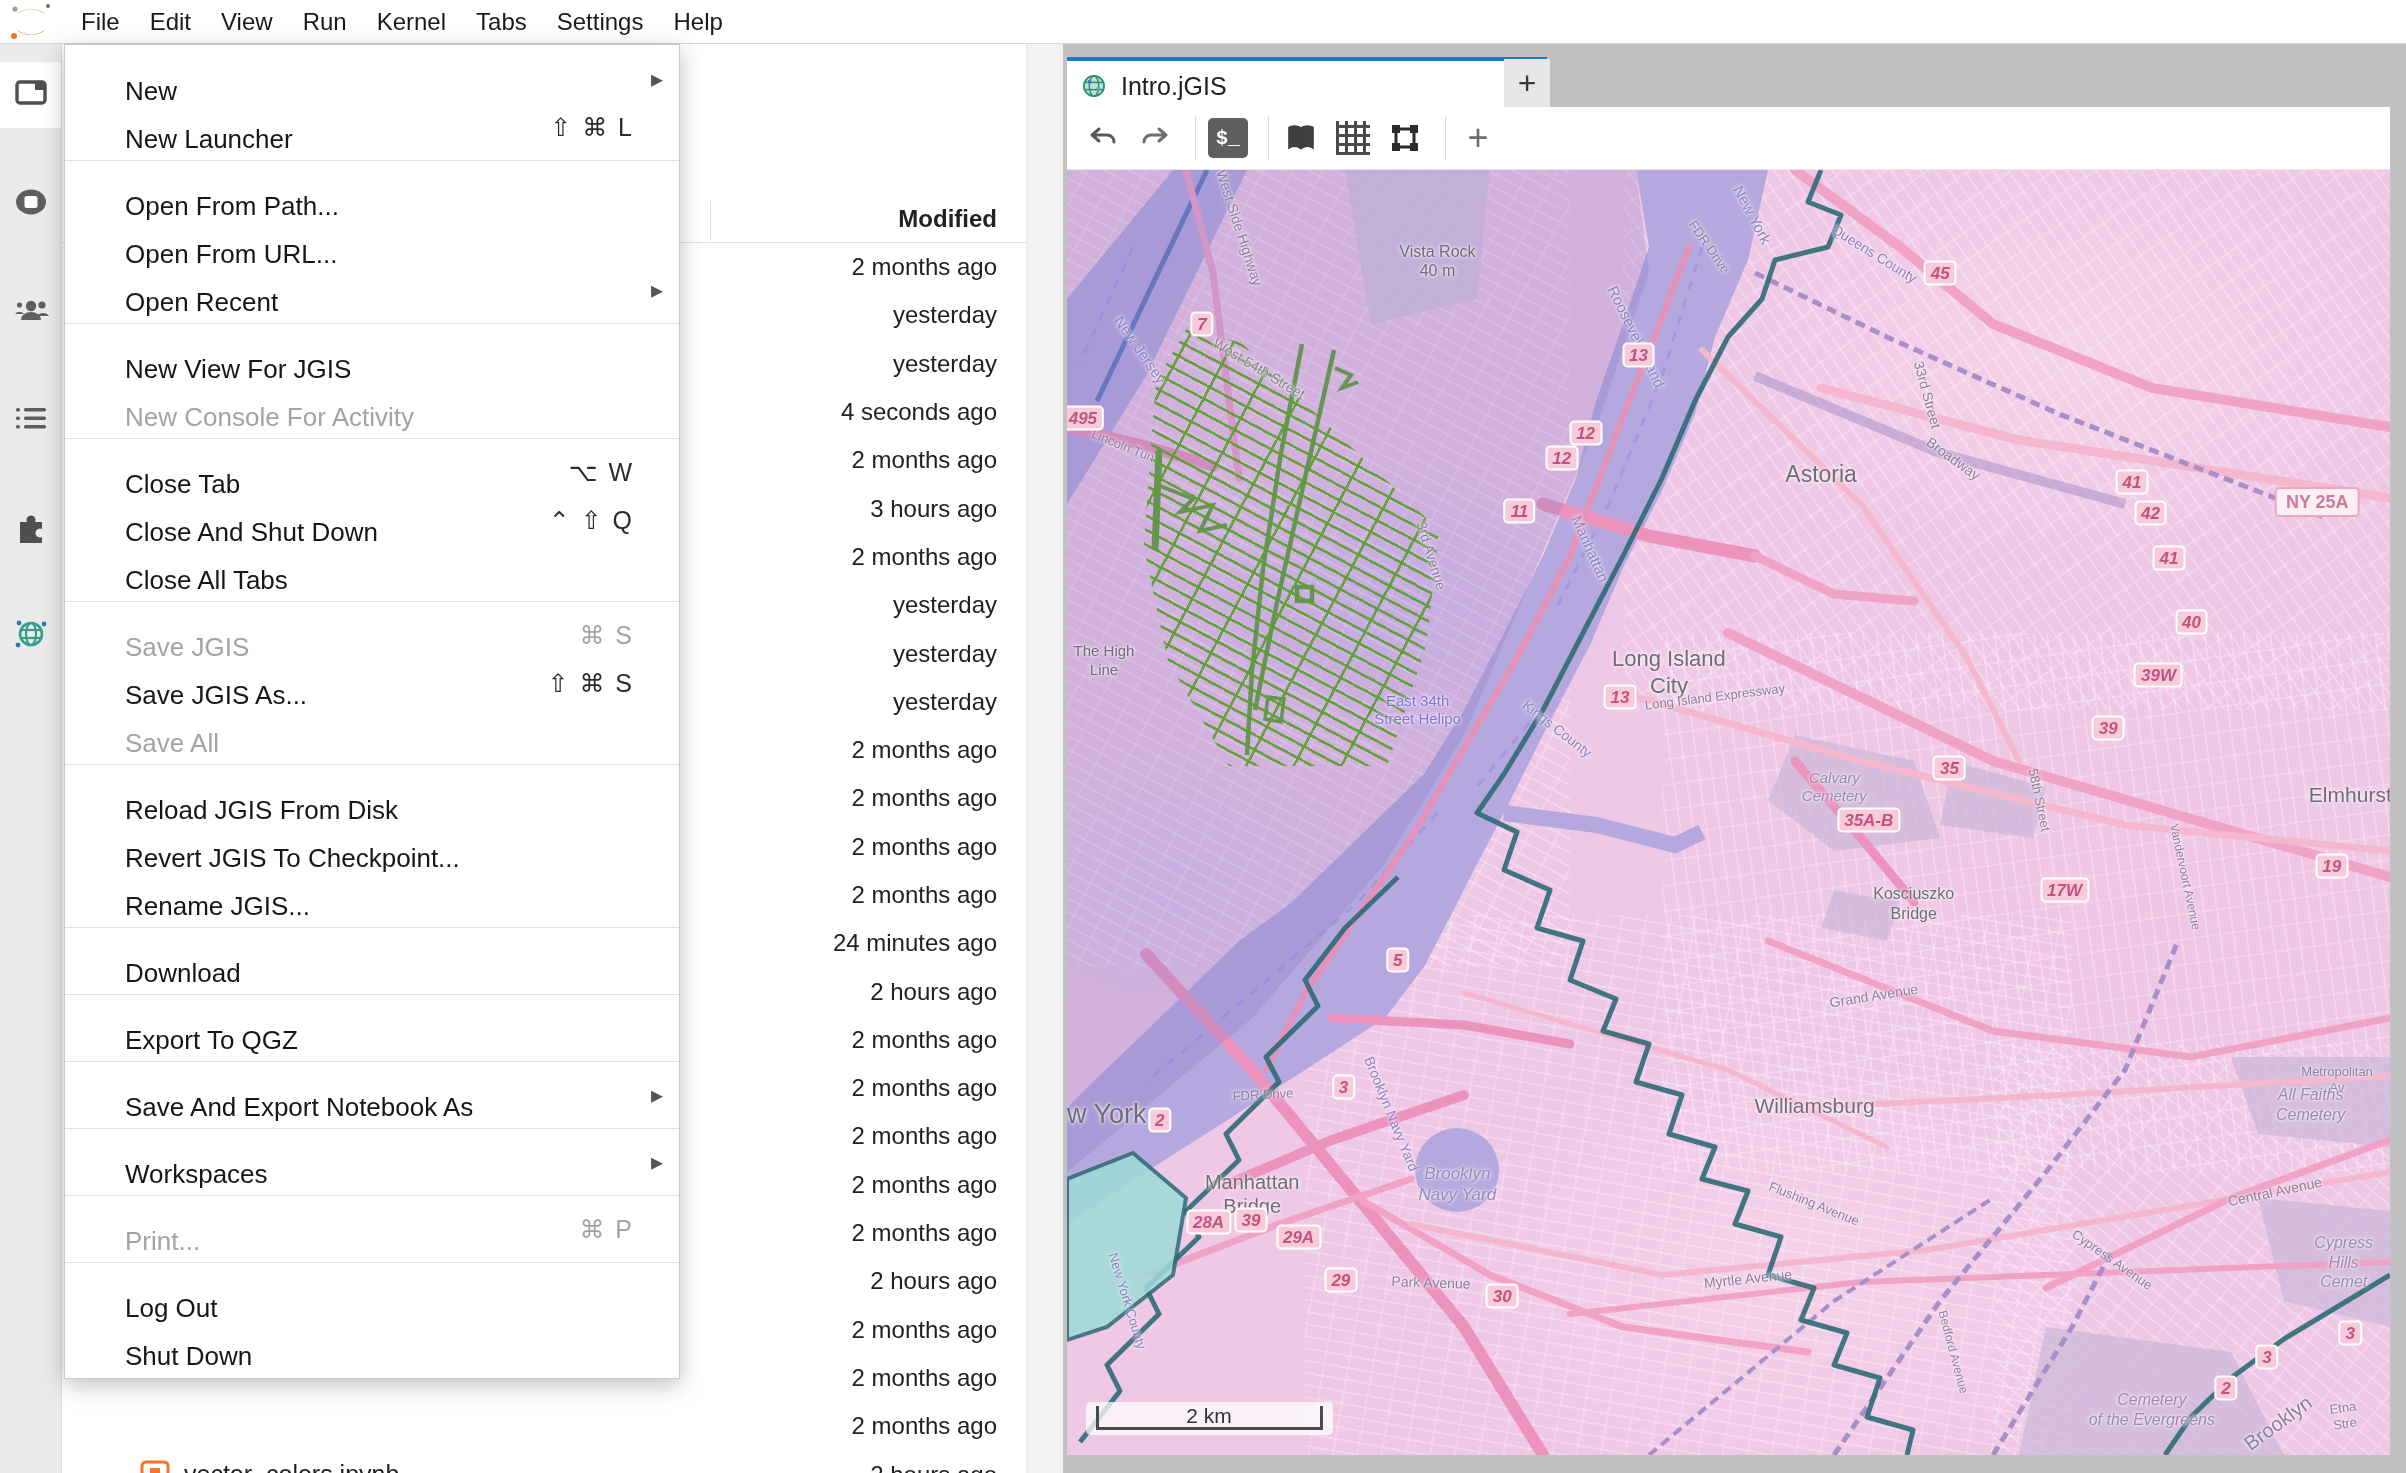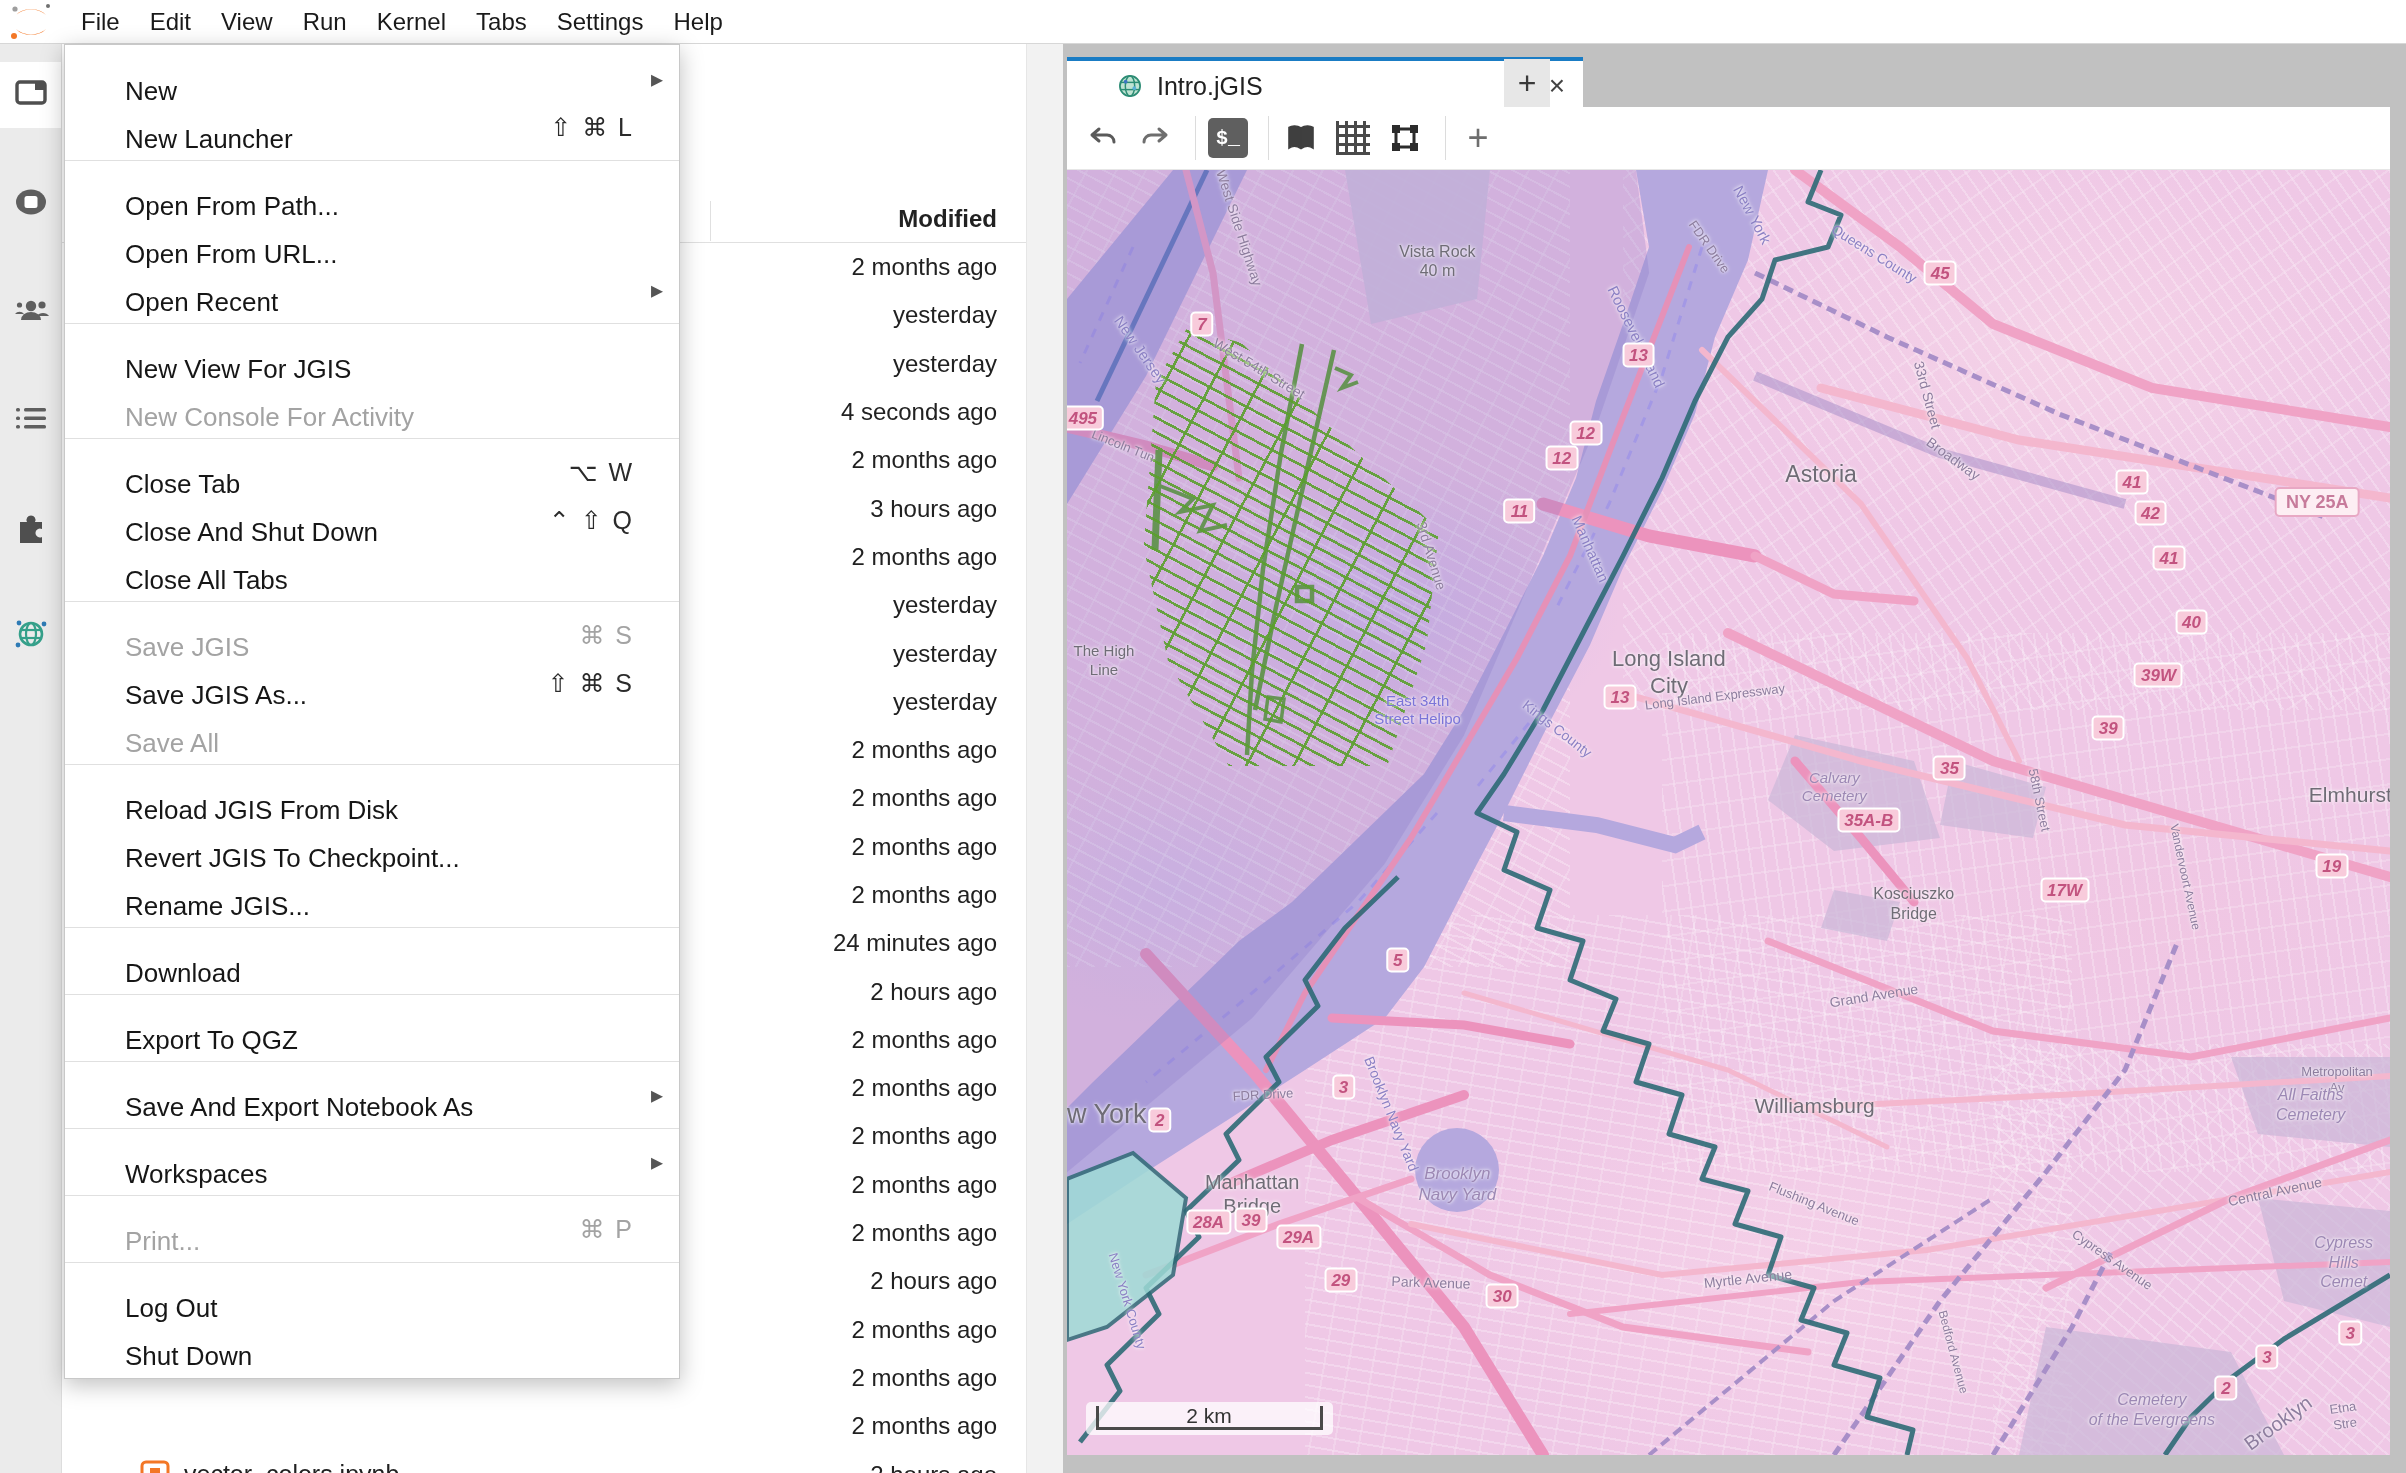--- a/index.html
+++ b/index.html
@@ -30,21 +30,21 @@
   .menu-item{position:relative;height:48px;display:flex;align-items:center;font-size:26px;color:#161616;cursor:default;}
   .menu-item .mi-label{margin-left:60px;margin-top:24px;}
   .menu-item .mi-shortcut{position:absolute;right:45px;font-size:25px;color:#2b2b2b;letter-spacing:2px;}
   .menu-item .mi-arrow{position:absolute;right:16px;color:#555;font-size:24px;}
   .menu-item.disabled,.menu-item.disabled .mi-shortcut{color:#a3a3a3;}
   .menu-divider{height:1px;background:#e0e0e0;margin:9px 0;}
   
   #main-area{position:absolute;left:1063px;top:44px;width:1343px;height:1429px;background:#c1c1c1;}
   #tabbar{position:absolute;left:4px;top:13px;height:50px;right:0;}
   #tab-active{position:absolute;left:0;top:0;width:480px;height:50px;background:#fff;border-top:4px solid #1a7cc4;
-    display:flex;align-items:center;padding-left:36px;}
+    display:flex;align-items:center;}
   #tab-title{font-size:25px;color:#212121;margin-left:14px;flex:1;}
   #tab-close{font-size:28px;color:#444;margin-right:18px;cursor:default;}
   #tab-add{position:absolute;left:437px;top:2px;width:46px;height:48px;background:#e7e7e7;
     display:flex;align-items:center;justify-content:center;font-size:32px;color:#3a3a3a;}
   #map-widget{position:absolute;left:4px;top:63px;width:1323px;height:1348px;background:#fff;}
   #map-toolbar{position:absolute;left:0;top:0;width:100%;height:63px;background:#fff;border-bottom:1px solid #e6e6e6;
     display:flex;align-items:center;padding-left:14px;box-sizing:border-box;}
   .tb-btn{width:44px;height:44px;display:flex;align-items:center;justify-content:center;margin-right:8px;}
   .tb-sep{width:1px;height:44px;background:#dcdcdc;margin:0 10px;}
   #tb-terminal{width:40px;height:40px;background:#5f5f5f;border-radius:5px;color:#fff;font-size:20px;font-weight:bold;

